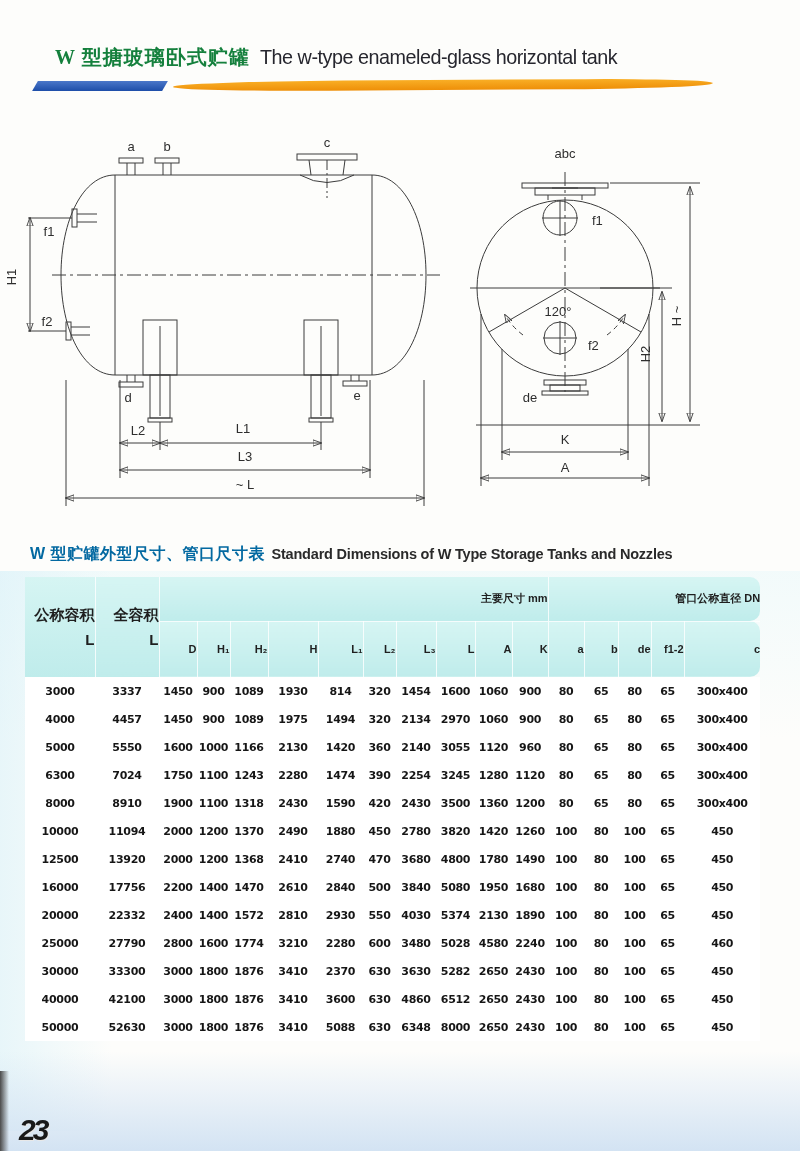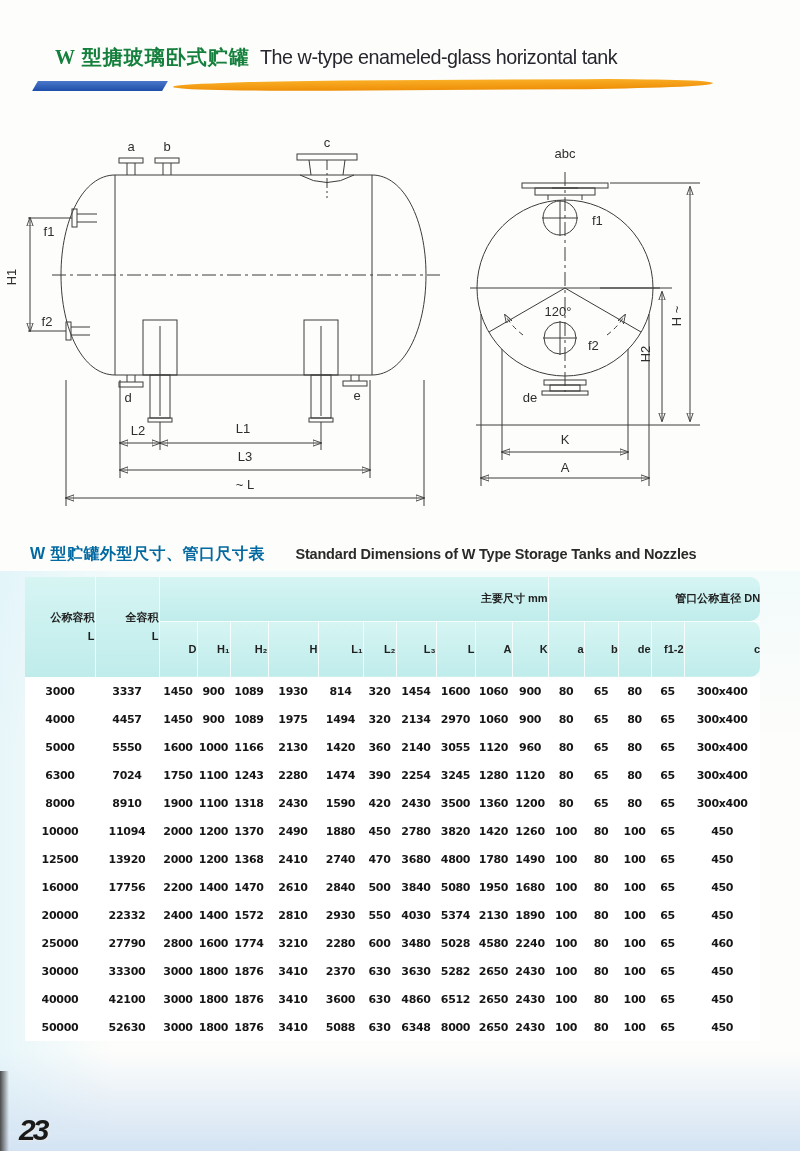--- a/index.html
+++ b/index.html
@@ -39,21 +39,21 @@
   }
   
   .drawings { display:block; width:800px; height:400px; }
   .drawings text { font-family:"Liberation Sans", sans-serif; font-size:13px; fill:#2e2e2e; }
   .drawings .dimtxt { font-size:13px; }
   .drawings path, .drawings line, .drawings rect, .drawings circle, .drawings polyline
     { fill:none; stroke:#3c3c3c; stroke-width:1; }
   
   .table-title { margin:14px 0 12px 30px; white-space:nowrap; }
   .tt-zh { font-size:16px; font-weight:700; color:#0369a1; letter-spacing:0.5px; }
-  .tt-en { font-size:14.5px; font-weight:600; color:#2a2a2a; margin-left:26px; letter-spacing:-0.2px; }
+  .tt-en { font-size:14.5px; font-weight:600; color:#2a2a2a; margin-left:2px; letter-spacing:-0.2px; }
   
   .table-zone { position:relative; }
   .zone-tint {
     position:absolute; left:0; top:-6px; width:800px; height:560px;
     background:linear-gradient(90deg, rgba(214,240,248,.55), rgba(214,240,248,0) 14%),
                linear-gradient(180deg, rgba(222,246,250,.35), rgba(222,246,250,0) 30%);
     pointer-events:none;
   }
   table.spec-table {
     position:relative;
@@ -61,21 +61,21 @@
     width:735px; margin-left:25px;
   }
   .spec-table thead th {
     background:linear-gradient(180deg,#d6f5f3,#bfeceb);
     font-weight:700; font-size:11px; color:#1f1f1f;
     text-align:right; vertical-align:middle;
     border-right:1px solid rgba(255,255,255,.8);
   }
   .spec-table thead tr.group-row th { height:44px; }
   .spec-table thead tr.subcol-row th { height:56px; border-top:1px solid rgba(255,255,255,.8); }
-  .spec-table thead th.volcol div { line-height:1.7; font-size:11px; }
+  .spec-table thead th.volcol div { line-height:1.7; font-size:15px; }
   .spec-table thead th:last-child { border-right:none; border-radius:0 10px 10px 0; }
   .spec-table tbody td {
     height:28px; text-align:center; vertical-align:middle;
     background:#ffffff;
     font-size:11px; font-weight:700; color:#161616;
     font-family:"DejaVu Sans", sans-serif;
     letter-spacing:-0.3px;
   }
   
   .bottom-band {

